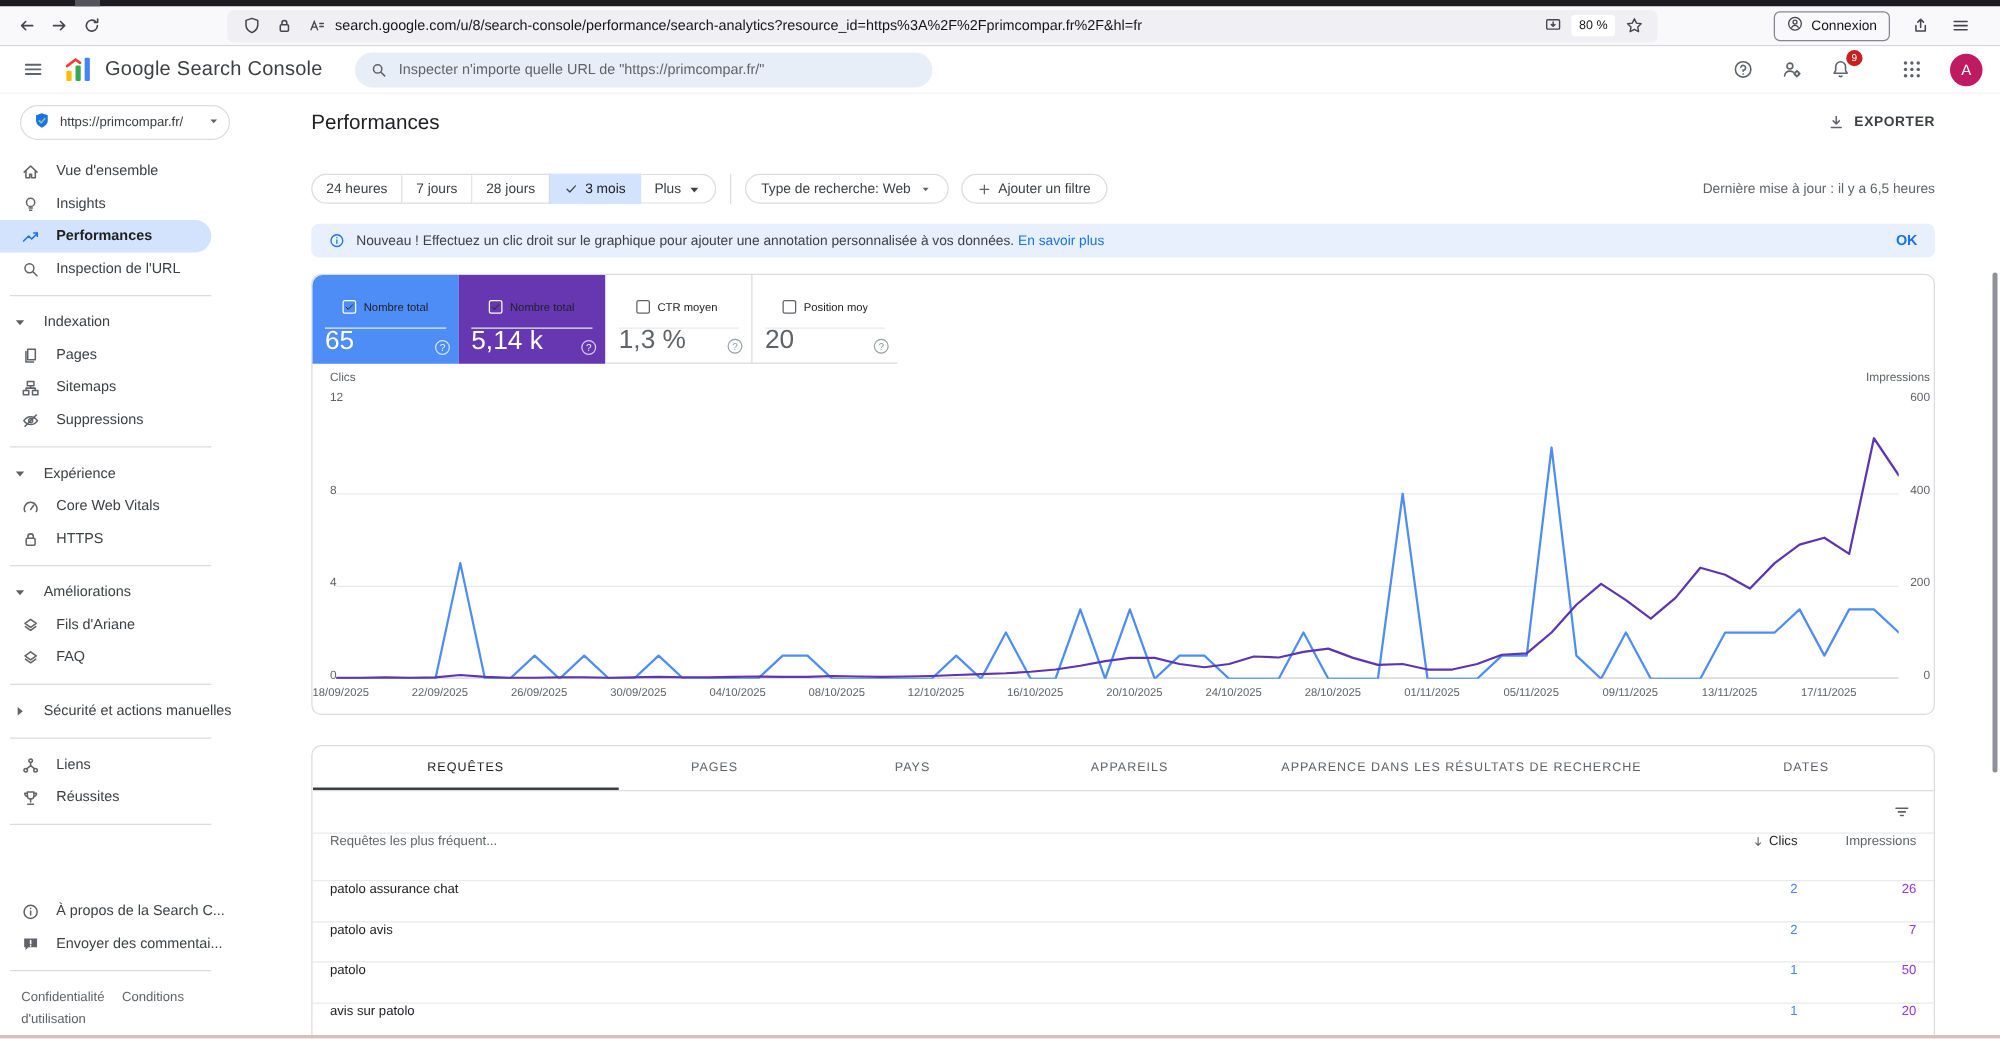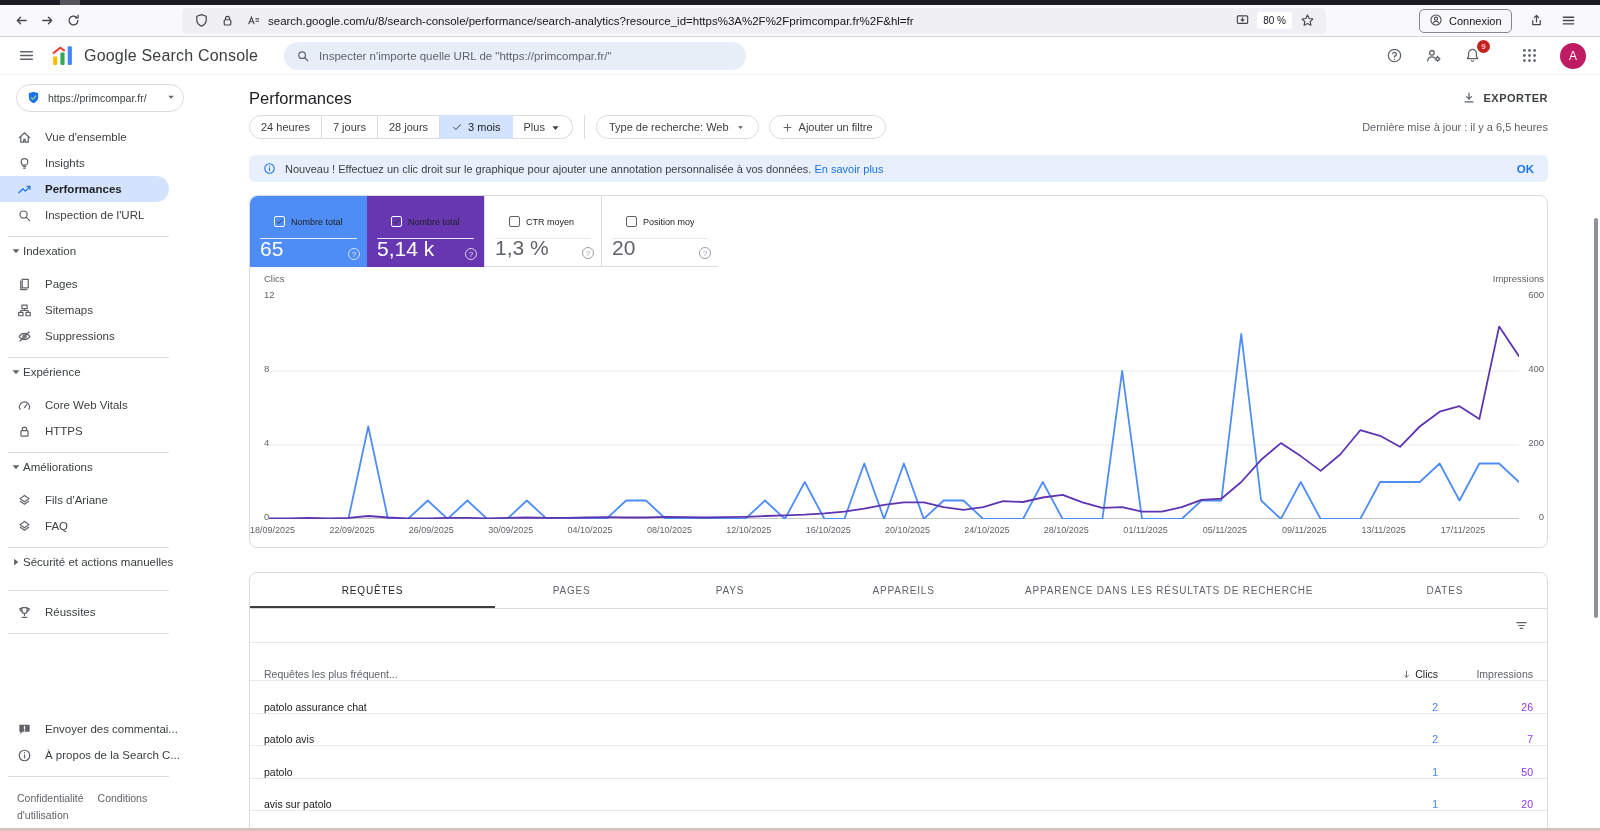--- a/index.html
+++ b/index.html
@@ -42,34 +42,34 @@
   .prop-pill { margin-left:16px; width:168px; height:28px; border:1px solid #dadce0; border-radius:14px; display:flex; align-items:center; padding:0 6px 0 9px; gap:7px; font-size:10.5px; color:#3c4043; }
   .prop-pill svg { width:15px; height:15px; }
   .prop-caret { margin-left:auto; color:#5f6368; }
   .prop-caret svg { width:12px; height:12px; }
   #sb { margin-top:12px; }
   .sb-row { height:26px; display:flex; align-items:center; padding-left:17px; gap:13px; font-size:11.5px; color:#3c4043; cursor:default; }
   .sb-row .sb-ic { width:15px; height:15px; color:#5f6368; display:flex; }
   .sb-row .sb-ic svg { width:15px; height:15px; }
   .sb-row.active { width:169px; background:#d3e3fd; border-radius:0 13px 13px 0; color:#1f1f1f; font-weight:700; }
   .sb-row.active .sb-ic { color:#1a73e8; }
-  .sb-sec { height:26px; display:flex; padding-left:10px; gap:1px; font-size:11.5px; color:#3c4043; }
+  .sb-sec { height:26px; display:flex; align-items:center; padding-left:10px; gap:13px; font-size:11.5px; color:#3c4043; }
   .sb-sec .sb-ic { width:12px; height:12px; color:#5f6368; display:flex; }
   .sb-sec .sb-ic svg { width:12px; height:12px; }
   .sb-div { border-top:1px solid #dadce0; margin:8px 79px 8px 8px; }
   .sb-bottom { position:absolute; bottom:8px; left:0; right:0; }
   .legal { padding:5px 0 0 17px; width:190px; font-size:10.5px; color:#5f6368; line-height:1.55; }
   .legal span { margin-right:14px; }
 
   
   .title-row { height:30px; display:flex; align-items:center; justify-content:space-between; }
   .title-row h1 { font-size:16.5px; font-weight:400; color:#202124; }
   .export { display:flex; align-items:center; gap:7px; font-size:11px; font-weight:700; letter-spacing:.5px; color:#3c4043; }
   .export svg { width:14px; height:14px; color:#5f6368; }
-  .filter-row { margin-top:2px; display:flex; align-items:center; }
+  .filter-row { margin-top:26px; display:flex; align-items:center; }
   .seg { display:flex; }
   .seg .chip { height:24px; display:flex; align-items:center; gap:5px; padding:0 11px; border:1px solid #dadce0; border-left:none; background:#fff; font-size:11px; color:#3c4043; }
   .seg .chip:first-child { border-left:1px solid #dadce0; border-radius:12px 0 0 12px; }
   .seg .chip:last-child { border-radius:0 12px 12px 0; }
   .seg .chip.sel { background:#d3e3fd; border-color:#d3e3fd; color:#202124; }
   .seg .chip svg { width:12px; height:12px; color:#3c4043; }
   .vsep { width:1px; height:24px; background:#dadce0; margin:0 11px; }
   .pill { height:24px; display:flex; align-items:center; gap:6px; padding:0 12px; border:1px solid #dadce0; border-radius:12px; font-size:11px; color:#3c4043; margin-right:10px; background:#fff;justify-content:space-between; }
   .pill svg { width:11px; height:11px; color:#5f6368; }
   .last-update { margin-left:auto; font-size:11px; color:#5f6368; }
@@ -106,21 +106,21 @@
   .dates { position:absolute; left:19px; right:28px; top:258px; height:14px; }
   .dates span { position:absolute; transform:translateX(-42%); font-size:9px; color:#5f6368; white-space:nowrap; }
 
   
   .table-card { margin-top:24px; height:260px; overflow:hidden; border-radius:8px 8px 0 0; }
   .tabs { display:flex; height:36px; border-bottom:1px solid #dadce0; }
   .tab { display:flex; align-items:center; justify-content:center; font-size:10px; letter-spacing:.8px; color:#5f6368; }
   .tab.active { color:#202124; box-shadow:inset 0 -2px 0 #3c4043; }
   .trow-filter { height:34px; border-bottom:1px solid #e8eaed; display:flex; align-items:center; justify-content:flex-end; padding-right:18px; color:#5f6368; }
   .trow-filter svg { width:15px; height:15px; }
-  .thead, .trow { display:flex; align-items:flex-end; padding:0 14px; }
+  .thead, .trow { display:flex; align-items:flex-start; padding:0 14px; }
   .thead { height:38px; border-bottom:1px solid #e8eaed; font-size:10.5px; color:#5f6368; }
   .col-q { flex:1; }
   .col-c { width:150px; text-align:right; display:flex; justify-content:flex-end; align-items:center; gap:3px; }
   .col-i { width:95px; text-align:right; }
   .thead .col-c { color:#202124; }
   .thead .col-c svg { width:11px; height:11px; color:#5f6368; }
   .trow { height:32.5px; border-bottom:1px solid #e8eaed; font-size:10.5px; color:#202124; }
   .trow .col-c { color:#4285f4; }
   .trow .col-i { color:#9334e6; }
 
@@ -414,47 +414,58 @@
               <svg viewBox="0 0 16 16" fill="currentColor">
                 <path d="M5.5 3.5v9L11 8z"></path>
               </svg>
             </span>
             <span>Sécurité et actions manuelles</span>
           </div>
           <div class="sb-div"></div>
           <div class="sb-row">
             <span class="sb-ic">
               <svg viewBox="0 0 16 16" fill="none" stroke="currentColor" stroke-width="1.3" stroke-linecap="round" stroke-linejoin="round">
+                <circle cx="8" cy="3.8" r="1.5"></circle>
+                <circle cx="3.8" cy="12" r="1.5"></circle>
+                <circle cx="12.2" cy="12" r="1.5"></circle>
+                <path d="M8 5.3V8M8 8l-3.4 2.7M8 8l3.4 2.7"></path>
+              </svg>
+            </span>
+            <span>Liens</span>
+          </div>
+          <div class="sb-row">
+            <span class="sb-ic">
+              <svg viewBox="0 0 16 16" fill="none" stroke="currentColor" stroke-width="1.3" stroke-linecap="round" stroke-linejoin="round">
                 <path d="M5.2 2.8h5.6V6a2.8 2.8 0 1 1-5.6 0z"></path>
                 <path d="M5.2 3.8H3a2.4 2.4 0 0 0 2.4 2.7M10.8 3.8H13a2.4 2.4 0 0 1-2.4 2.7M8 8.8v2.4M5.6 13.2h4.8"></path>
               </svg>
             </span>
             <span>Réussites</span>
           </div>
           <div class="sb-div"></div>
         </nav>
       <div class="sb-bottom">
         <div id="sb-footer">
+            <div class="sb-row">
+              <span class="sb-ic">
+                <svg viewBox="0 0 16 16" fill="none" stroke="currentColor" stroke-width="1.3" stroke-linecap="round" stroke-linejoin="round">
+                  <circle cx="8" cy="8" r="5.6"></circle>
+                  <path d="M8 7.2v3.4M8 5v.1"></path>
+                </svg>
+              </span>
+              <span>À propos de la Search C...</span>
+            </div>
             <div class="sb-row">
               <span class="sb-ic">
                 <svg viewBox="0 0 16 16">
                   <path d="M2.5 3h11v7.5H6L3.5 13l.2-2.5H2.5z" fill="currentColor"></path>
                   <path d="M8 4.8v2.6M8 9.2v.1" stroke="#fff" stroke-width="1.4" stroke-linecap="round"></path>
                 </svg>
               </span>
               <span>Envoyer des commentai...</span>
-            </div>
-            <div class="sb-row">
-              <span class="sb-ic">
-                <svg viewBox="0 0 16 16" fill="none" stroke="currentColor" stroke-width="1.3" stroke-linecap="round" stroke-linejoin="round">
-                  <circle cx="8" cy="8" r="5.6"></circle>
-                  <path d="M8 7.2v3.4M8 5v.1"></path>
-                </svg>
-              </span>
-              <span>À propos de la Search C...</span>
             </div>
           </div>
         <div class="sb-div"></div>
         <div class="legal"><span>Confidentialité</span><span>Conditions d'utilisation</span></div>
       </div>
     </aside>
 
     <main class="main">
       <div class="title-row">
         <h1>Performances</h1>

